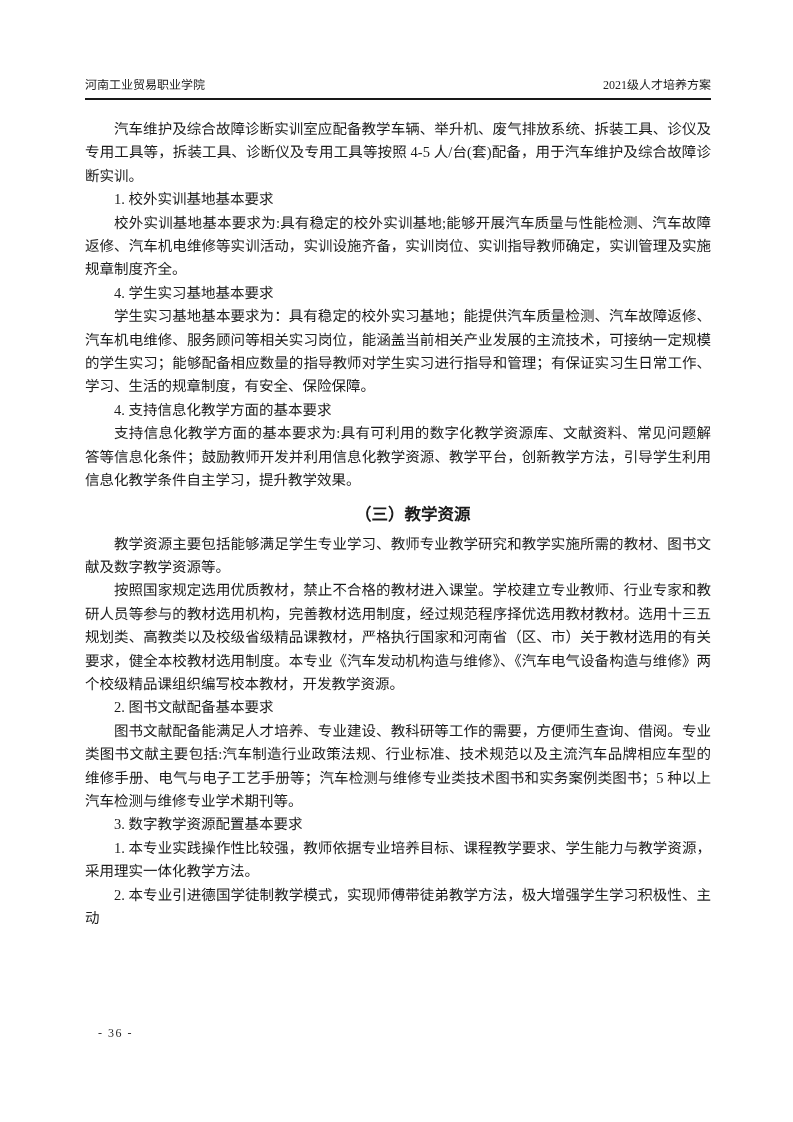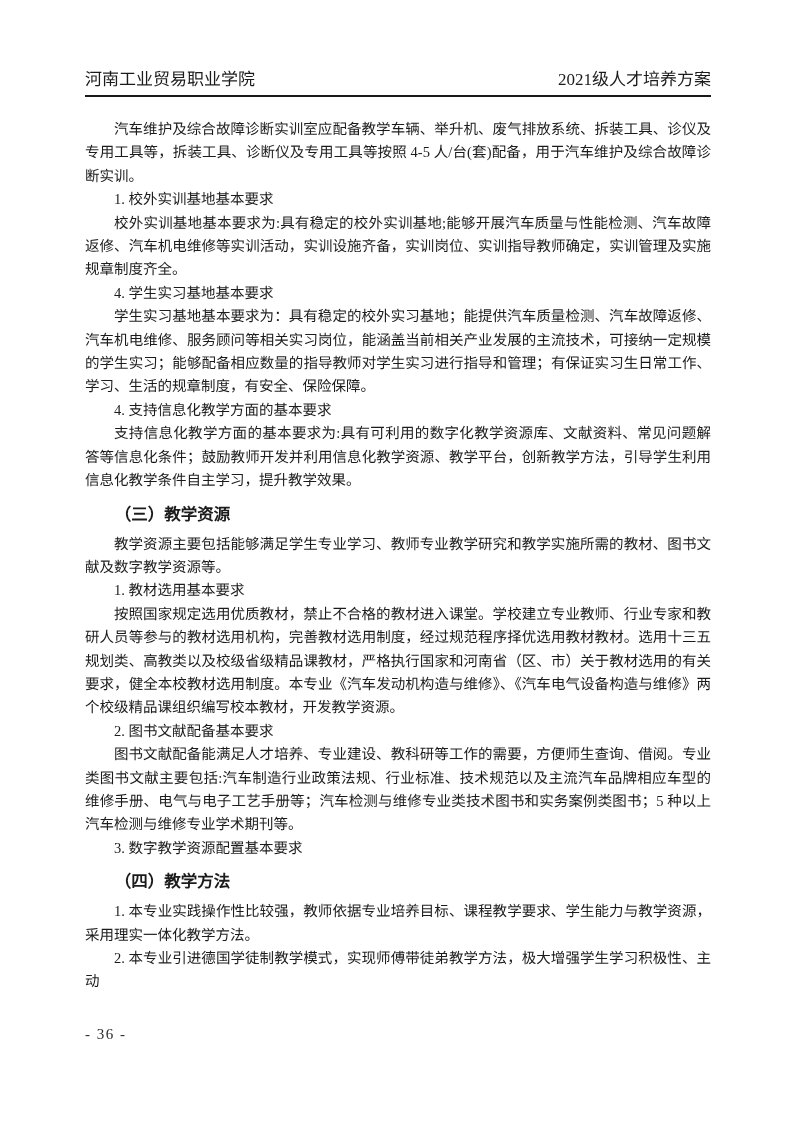--- a/index.html
+++ b/index.html
@@ -11,29 +11,29 @@
     position: relative;
     width: 793px;
     height: 1122px;
     background: #ffffff;
     overflow: hidden;
     font-family: "Liberation Serif", "DejaVu Serif", serif;
     color: #1b1b1b;
   }
   .page-header {
     position: absolute;
-    top: 69px;
+    top: 78px;
     left: 85px;
     width: 626px;
     display: flex;
     justify-content: space-between;
     align-items: flex-end;
     padding-bottom: 4px;
     border-bottom: 2px solid #191919;
-    font-size: 17px;
+    font-size: 12px;
     line-height: 1.3;
   }
   .doc-body {
     position: absolute;
     top: 118px;
     left: 85px;
     width: 626px;
     font-size: 14.5px;
     line-height: 23.4px;
     text-align: justify;
@@ -42,27 +42,27 @@
   .body-p {
     margin: 0;
     text-indent: 2em;
   }
   .sec-h {
     margin: 9px 0 5px 0;
     font-size: 16.5px;
     line-height: 26px;
     font-weight: bold;
     text-indent: 1.8em;
-    text-align: left;
+    text-align: center;
   }
   .page-footer {
     position: absolute;
-    left: 85px;
+    left: 98px;
     top: 1026px;
-    font-size: 15px;
+    font-size: 12px;
     letter-spacing: 1.5px;
     color: #2a2a2a;
     font-family: Liberation Serif, serif;
   }
 </style>
 </head>
 <body>
 
 <div class="page">
 
@@ -74,25 +74,23 @@
   <main class="doc-body">
     <p class="body-p">汽车维护及综合故障诊断实训室应配备教学车辆、举升机、废气排放系统、拆装工具、诊仪及专用工具等，拆装工具、诊断仪及专用工具等按照 4-5 人/台(套)配备，用于汽车维护及综合故障诊断实训。</p>
     <p class="body-p">1. 校外实训基地基本要求</p>
     <p class="body-p">校外实训基地基本要求为:具有稳定的校外实训基地;能够开展汽车质量与性能检测、汽车故障返修、汽车机电维修等实训活动，实训设施齐备，实训岗位、实训指导教师确定，实训管理及实施规章制度齐全。</p>
     <p class="body-p">4. 学生实习基地基本要求</p>
     <p class="body-p">学生实习基地基本要求为：具有稳定的校外实习基地；能提供汽车质量检测、汽车故障返修、汽车机电维修、服务顾问等相关实习岗位，能涵盖当前相关产业发展的主流技术，可接纳一定规模的学生实习；能够配备相应数量的指导教师对学生实习进行指导和管理；有保证实习生日常工作、学习、生活的规章制度，有安全、保险保障。</p>
     <p class="body-p">4. 支持信息化教学方面的基本要求</p>
     <p class="body-p">支持信息化教学方面的基本要求为:具有可利用的数字化教学资源库、文献资料、常见问题解答等信息化条件；鼓励教师开发并利用信息化教学资源、教学平台，创新教学方法，引导学生利用信息化教学条件自主学习，提升教学效果。</p>
     <h3 class="sec-h">（三）教学资源</h3>
     <p class="body-p">教学资源主要包括能够满足学生专业学习、教师专业教学研究和教学实施所需的教材、图书文献及数字教学资源等。</p>
-    <p class="body-p">1. 教材选用基本要求</p>
     <p class="body-p">按照国家规定选用优质教材，禁止不合格的教材进入课堂。学校建立专业教师、行业专家和教研人员等参与的教材选用机构，完善教材选用制度，经过规范程序择优选用教材教材。选用十三五规划类、高教类以及校级省级精品课教材，严格执行国家和河南省（区、市）关于教材选用的有关要求，健全本校教材选用制度。本专业《汽车发动机构造与维修》、《汽车电气设备构造与维修》两个校级精品课组织编写校本教材，开发教学资源。</p>
     <p class="body-p">2. 图书文献配备基本要求</p>
     <p class="body-p">图书文献配备能满足人才培养、专业建设、教科研等工作的需要，方便师生查询、借阅。专业类图书文献主要包括:汽车制造行业政策法规、行业标准、技术规范以及主流汽车品牌相应车型的维修手册、电气与电子工艺手册等；汽车检测与维修专业类技术图书和实务案例类图书；5 种以上汽车检测与维修专业学术期刊等。</p>
     <p class="body-p">3. 数字教学资源配置基本要求</p>
-    <h3 class="sec-h">（四）教学方法</h3>
     <p class="body-p">1. 本专业实践操作性比较强，教师依据专业培养目标、课程教学要求、学生能力与教学资源，采用理实一体化教学方法。</p>
     <p class="body-p">2. 本专业引进德国学徒制教学模式，实现师傅带徒弟教学方法，极大增强学生学习积极性、主动</p>
   </main>
 
   <footer class="page-footer">- 36 -</footer>
 
 </div>
 
 </body></html>

